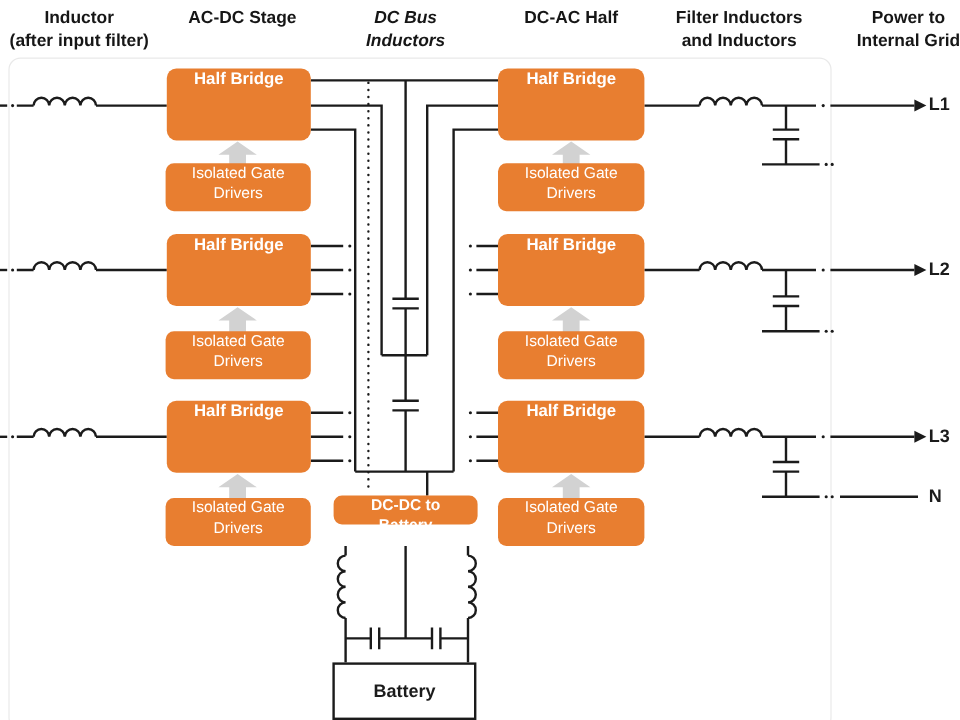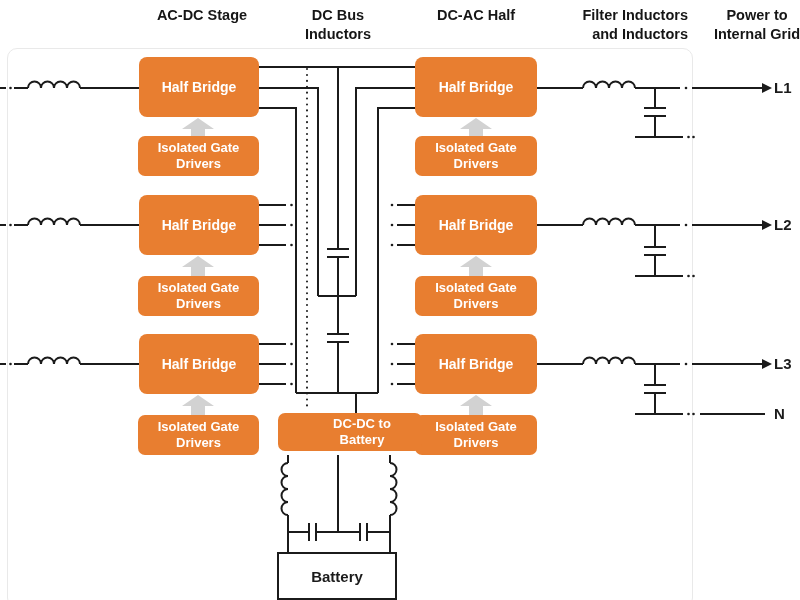--- a/index.html
+++ b/index.html
@@ -3,51 +3,55 @@
 <meta charset="utf-8">
 <style>
   html,body{margin:0;padding:0;background:#ffffff;}
   #canvas{position:relative;width:800px;height:600px;overflow:hidden;
           font-family:"Liberation Sans","DejaVu Sans",sans-serif;background:#fff;}
   .panel{position:absolute;left:7px;top:48px;width:686px;height:560px;
          box-sizing:border-box;border:1.5px solid #E9E9E9;border-radius:10px;}
   .hdr{position:absolute;top:6px;text-align:center;font-size:14.5px;line-height:19px;
        font-weight:600;color:#161616;white-space:nowrap;}
   svg{position:absolute;left:0;top:0;}
-  .box{position:absolute;display:flex;align-items:center;justify-content:center;
+  .box{position:absolute;display:flex;align-items:center;justify-content:flex-start;
        flex-direction:column;background:#E87E30;color:#ffffff;text-align:center;}
   .hb{border-radius:8px;font-size:14px;font-weight:600;}
-  .igd{border-radius:7px;font-size:13px;line-height:16.5px;font-weight:700;}
+  .igd{border-radius:7px;font-size:13px;line-height:16.5px;font-weight:400;}
   .dcdc{border-radius:7px;font-size:13px;line-height:16.5px;font-weight:600;}
   .battery{position:absolute;display:flex;align-items:center;justify-content:center;
            background:#fff;border:2px solid #1B1B1B;color:#1B1B1B;
            font-size:15px;font-weight:600;box-sizing:border-box;}
   .outlabel{position:absolute;left:774px;width:44px;height:22px;line-height:22px;
             font-size:15px;font-weight:600;color:#1B1B1B;}
 </style>
 </head>
 <body>
 
 <div id="canvas">
 
   <div class="panel"></div>
 
+  <div class="hdr" style="left:0px;width:132px;">
+    <div>Inductor</div>
+    <div>(after input filter)</div>
+  </div>
   <div class="hdr" style="left:132px;width:140px;">
     <div>AC-DC Stage</div>
     <div></div>
   </div>
-  <div class="hdr" style="left:272px;width:132px;">
+  <div class="hdr" style="left:272px;width:132px;font-style:italic;">
     <div>DC Bus</div>
     <div>Inductors</div>
   </div>
   <div class="hdr" style="left:406px;width:140px;">
     <div>DC-AC Half</div>
     <div></div>
   </div>
-  <div class="hdr" style="left:544px;width:144px;text-align:right;">
+  <div class="hdr" style="left:544px;width:144px;">
     <div>Filter Inductors</div>
     <div>and Inductors</div>
   </div>
   <div class="hdr" style="left:700px;width:114px;">
     <div>Power to</div>
     <div>Internal Grid</div>
   </div>
 
   <svg width="800" height="600" viewBox="0 0 800 600">
     <g stroke="#1B1B1B" stroke-width="2" fill="none">
@@ -212,21 +216,21 @@
     </div>
   <div class="box igd" style="left:415px;top:276px;width:122px;height:40px;">
       <span>Isolated Gate</span>
       <span>Drivers</span>
     </div>
   <div class="box igd" style="left:415px;top:415px;width:122px;height:40px;">
       <span>Isolated Gate</span>
       <span>Drivers</span>
     </div>
 
-  <div class="box dcdc" style="left:278px;top:413px;width:120px;height:38px;padding-left:24px;">
+  <div class="box dcdc" style="left:278px;top:413px;width:120px;height:24px;">
       <span>DC-DC to</span>
       <span>Battery</span>
     </div>
   <div class="battery" style="left:277px;top:552px;width:120px;height:48px;">
       <span>Battery</span>
     </div>
 
   <div class="outlabel" style="top:77px;">L1</div>
   <div class="outlabel" style="top:214px;">L2</div>
   <div class="outlabel" style="top:353px;">L3</div>

